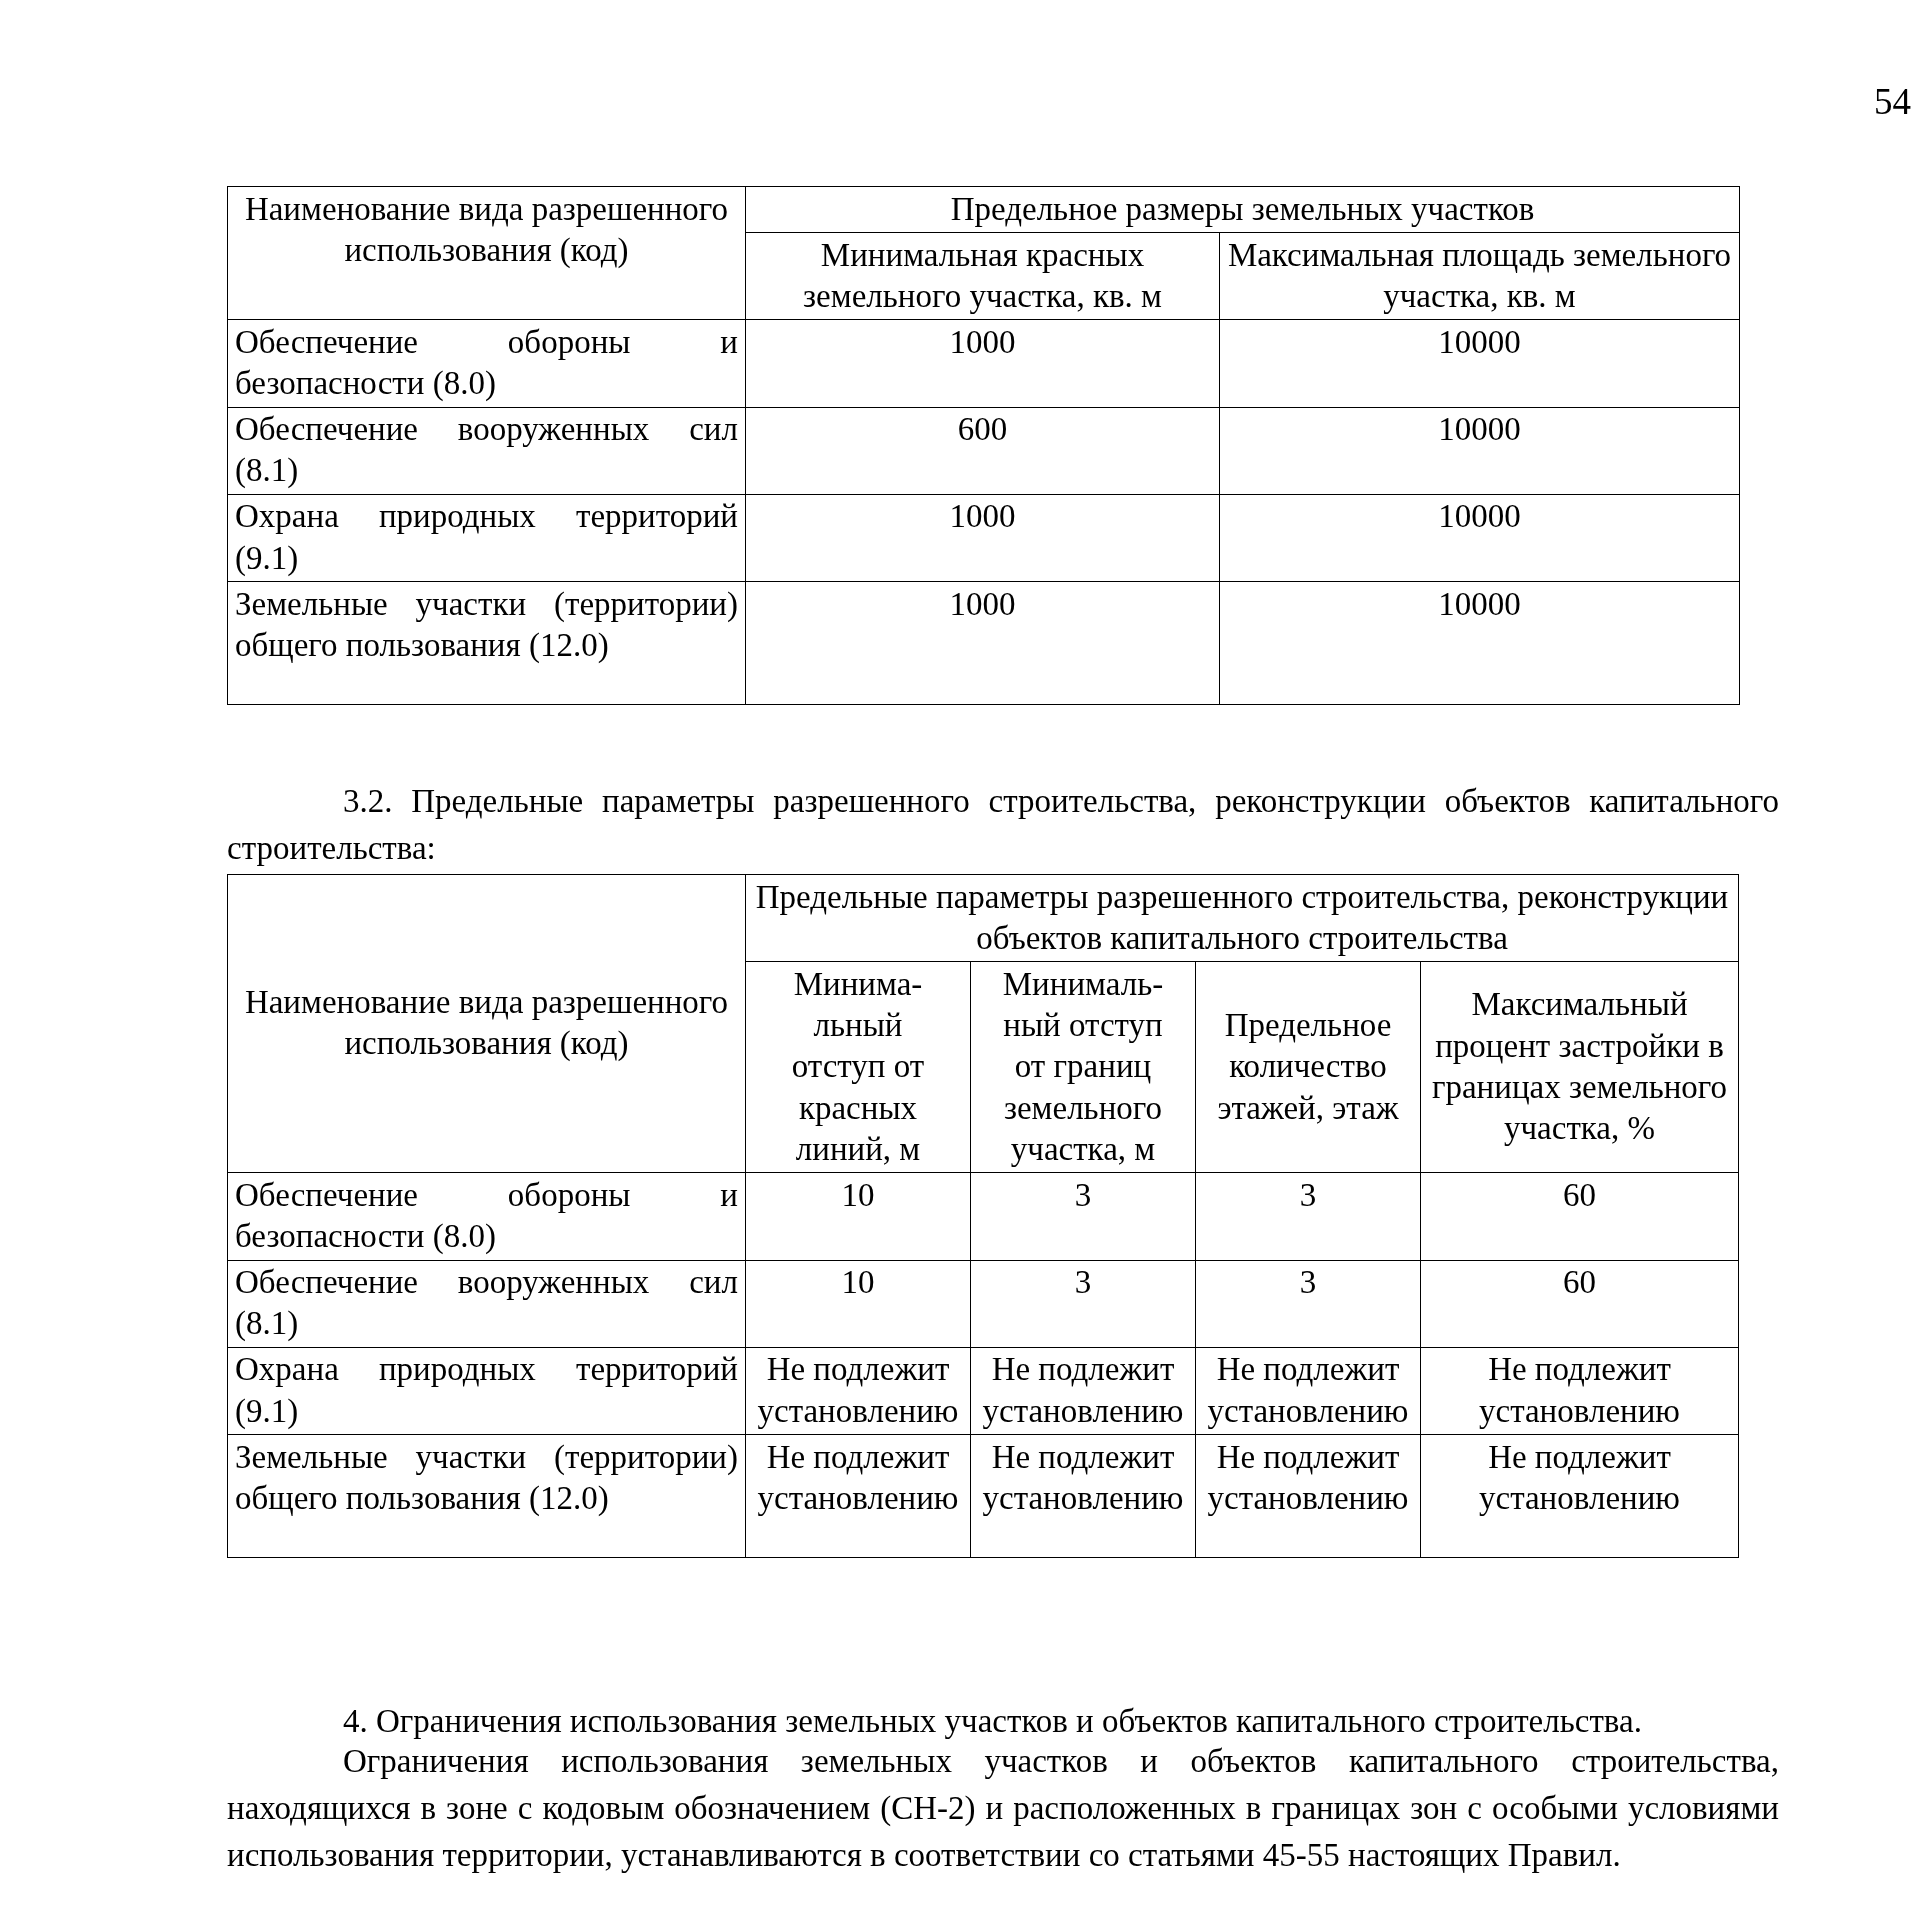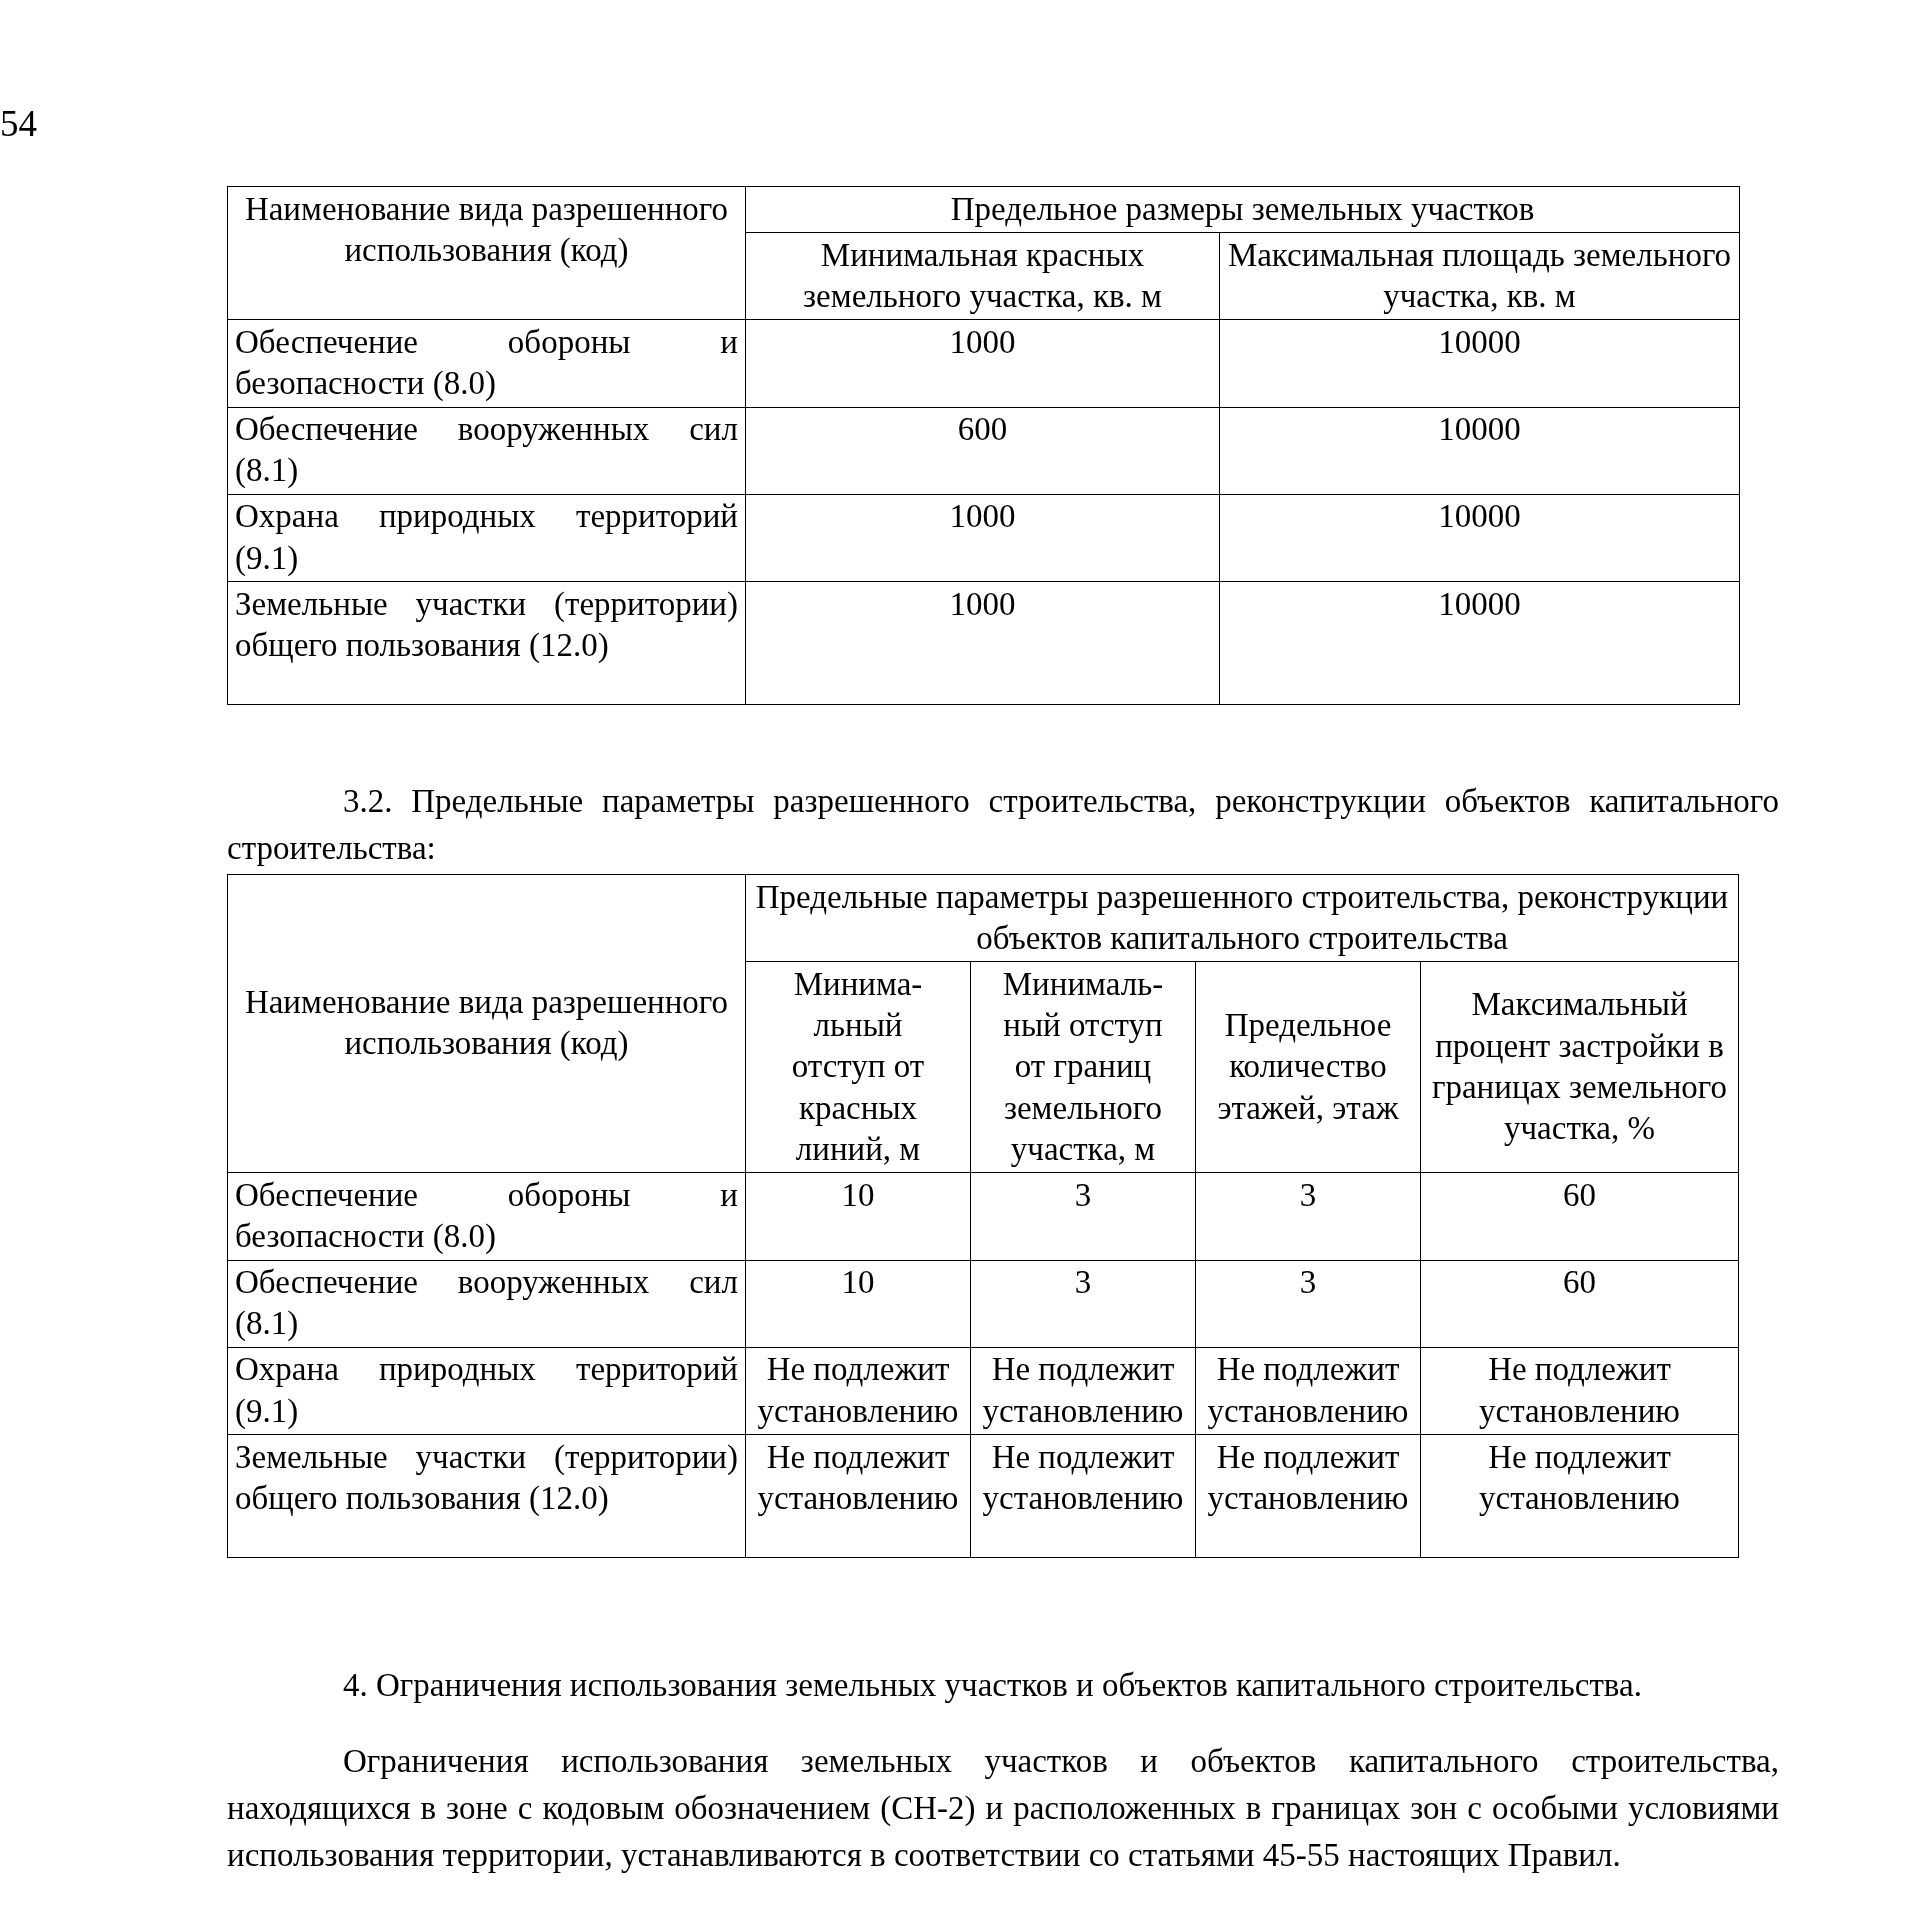--- a/index.html
+++ b/index.html
@@ -4,22 +4,22 @@
 <style>
   html, body { margin: 0; padding: 0; background: #ffffff; }
   body {
     width: 1911px; height: 2703px; position: relative; overflow: hidden;
     font-family: "Liberation Serif", "DejaVu Serif", serif;
     color: #000000;
     font-size: 36px;
     line-height: 1.2;
   }
   .page-number {
-    position: absolute; top: 102px; left: 0; width: 100%;
-    text-align: left; font-size: 37px;
+    position: absolute; top: 80px; left: 0; width: 100%;
+    text-align: right; font-size: 37px;
   }
   table.doc {
     position: absolute; left: 227px; width: 1512px;
     border-collapse: collapse; table-layout: fixed;
     font-size: 33px; line-height: 1.25;
   }
   table.doc td, table.doc th {
     border: 1.9px solid #000; padding: 1.5px 7px 2.3px 7px;
     vertical-align: top; font-weight: normal;
   }
@@ -27,21 +27,21 @@
   table.doc td.num { text-align: center; }
   table.doc td.name { text-align: justify; text-align-last: left; }
   #t1 { top: 186px; }
   #t2 { top: 874px; }
   .para {
     position: absolute; left: 227px; width: 1552px;
     text-align: justify; font-size: 33px; line-height: 1.42;
   }
   .indent { text-indent: 116px; }
   #p32 { top: 745px; }
-  #p4 { top: 1629px; font-family: Liberation Serif, serif; }
+  #p4 { top: 1665px; font-family: Liberation Serif, serif; }
   #p4b { top: 1705px; }
   .hyph { white-space: pre-line; }
 </style>
 </head>
 <body>
 
 <div class="page-number">54</div>
 
 <table class="doc" id="t1">
   <colgroup>

